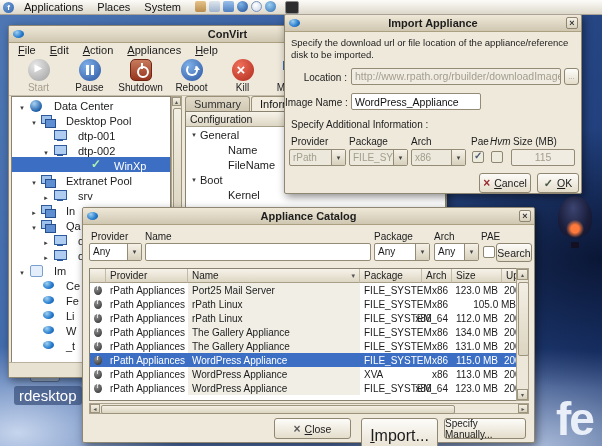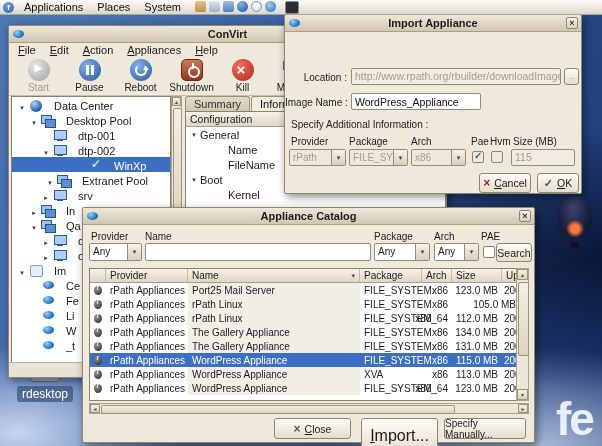--- a/index.html
+++ b/index.html
@@ -134,27 +134,27 @@
   #imp-desc{position:absolute;left:6px;top:22px;width:288px;font-size:9.5px;line-height:12px;color:#1c1c1c;}
   .flabel{position:absolute;font-size:10px;color:#1c1c1c;white-space:nowrap;}
   #imp-loc-label{left:4px;top:57px;width:58px;text-align:right;}
   #imp-loc-entry{position:absolute;left:66px;top:53px;width:210px;height:17px;line-height:15px;overflow:hidden;white-space:nowrap;}
   #imp-browse{position:absolute;left:279px;top:53px;width:15px;height:17px;font-size:8px;color:#a39d8d;}
   #imp-img-label{left:0px;top:82px;width:62px;text-align:right;}
   #imp-img-entry{position:absolute;left:66px;top:78px;width:130px;height:17px;line-height:15px;}
   #imp-add-label{left:6px;top:104px;font-size:10px;}
   #imp-l-provider{left:6px;top:121px;} #imp-l-package{left:64px;top:121px;}
   #imp-l-arch{left:126px;top:121px;} #imp-l-pae{left:186px;top:121px;}
-  #imp-l-hvm{left:205px;top:121px;} #imp-l-size{left:228px;top:121px;}
+  #imp-l-hvm{left:205px;top:121px;font-style:italic;} #imp-l-size{left:228px;top:121px;}
   #imp-c-provider{position:absolute;left:4px;top:134px;width:57px;height:17px;}
   #imp-c-package{position:absolute;left:64px;top:134px;width:59px;height:17px;}
   #imp-c-arch{position:absolute;left:126px;top:134px;width:55px;height:17px;}
   #imp-cb-pae{position:absolute;left:187px;top:136px;}
   #imp-cb-hvm{position:absolute;left:206px;top:136px;}
-  #imp-size-entry{position:absolute;left:226px;top:134px;width:64px;height:17px;line-height:15px;}
+  #imp-size-entry{position:absolute;left:226px;top:134px;width:64px;height:17px;line-height:15px;text-align:center;}
   #imp-cancel{position:absolute;left:194px;top:158px;width:52px;height:20px;font-size:10.5px;}
   #imp-cancel .xmark{color:#9c2b2b;}
   #imp-ok{position:absolute;left:252px;top:158px;width:42px;height:20px;font-size:10.5px;}
   #imp-ok .okmark{color:#4a5b45;font-weight:bold;font-size:11px;}
 
   
   #win-catalog{left:82px;top:207px;width:453px;height:236px;z-index:20;}
   #cat-l-provider{left:8px;top:23px;} #cat-l-name{left:62px;top:23px;}
   #cat-l-package{left:291px;top:23px;} #cat-l-arch{left:351px;top:23px;} #cat-l-pae{left:398px;top:23px;}
   #cat-c-provider{position:absolute;left:6px;top:35px;width:53px;height:18px;}
@@ -185,21 +185,21 @@
   #cat-close .xmark{color:#5a5a5a;}
   #cat-import{position:absolute;left:278px;top:210px;width:77px;height:36px;font-size:16px;}
   #cat-specify{position:absolute;left:361px;top:210px;width:82px;height:21px;font-size:10px;}
 
   
   #shortcut{position:absolute;left:14px;top:360px;width:62px;text-align:center;z-index:5;}
   #shortcut .mon{margin:0 auto;width:28px;height:20px;background:linear-gradient(#cfd8e6,#8fa3c0);
     border:1px solid #51678c;border-radius:3px;position:relative;}
   #shortcut .mon::after{content:"";position:absolute;left:3px;top:3px;right:3px;bottom:4px;background:#31507e;}
   #shortcut .lbl{margin-top:4px;display:inline-block;padding:1px 5px;border-radius:3px;
-    background:rgba(62,84,128,.75);color:#fff;font-size:12px;}
+    background:rgba(62,84,128,.75);color:#fff;font-size:15px;}
 </style>
 </head>
 <body>
 
 <div id="screen">
 
   <div id="wallpaper">
     <div id="balloon">
       <div class="env"></div>
       <div class="basket"></div>
@@ -245,26 +245,26 @@
     <div id="cv-toolbar">
         <div class="tool disabled">
           <span class="tool-icon ic-play"></span>
           <span class="tool-label">Start</span>
         </div>
         <div class="tool">
           <span class="tool-icon ic-pause"></span>
           <span class="tool-label">Pause</span>
         </div>
         <div class="tool">
+          <span class="tool-icon ic-power"></span>
+          <span class="tool-label">Shutdown</span>
+        </div>
+        <div class="tool">
           <span class="tool-icon ic-reboot"></span>
           <span class="tool-label">Reboot</span>
-        </div>
-        <div class="tool">
-          <span class="tool-icon ic-power"></span>
-          <span class="tool-label">Shutdown</span>
         </div>
         <div class="tool">
           <span class="tool-icon ic-kill"></span>
           <span class="tool-label">Kill</span>
         </div>
         <div class="tool">
           <span class="tool-icon ic-migrate"></span>
           <span class="tool-label">Migrate</span>
         </div>
       </div>
@@ -288,21 +288,21 @@
           <div class="tree-row" style="padding-left: 28px;">
             <span class="arr">▾</span>
             <span class="ti ti-server"></span>
             <span class="tlabel">dtp-002</span>
           </div>
           <div class="tree-row sel" style="padding-left: 64px;">
             <span class="arr"></span>
             <span class="ti ti-check"></span>
             <span class="tlabel">WinXp</span>
           </div>
-          <div class="tree-row" style="padding-left: 32px;">
+          <div class="tree-row" style="padding-left: 16px;">
             <span class="arr">▾</span>
             <span class="ti ti-pool"></span>
             <span class="tlabel">Extranet Pool</span>
           </div>
           <div class="tree-row" style="padding-left: 28px;">
             <span class="arr">▸</span>
             <span class="ti ti-server"></span>
             <span class="tlabel">srv</span>
           </div>
           <div class="tree-row" style="padding-left: 16px;">
@@ -559,20 +559,21 @@
       <span>Specify Manually...</span>
     </div>
   </div>
 
   <div class="window" id="win-import">
     <div class="titlebar">
       <span class="wicon"></span>
       <span>Import Appliance</span>
       <span class="wclose">×</span>
     </div>
+    <div id="imp-desc">Specify the download url or file location of the appliance/reference disk to be imported.</div>
     <span class="flabel" id="imp-loc-label">Location :</span>
     <div class="entry dis" id="imp-loc-entry">http://www.rpath.org/rbuilder/downloadImage?fileId=1836</div>
     <div class="btn" id="imp-browse">
       <span>...</span>
     </div>
     <span class="flabel" id="imp-img-label">Image Name :</span>
     <input class="entry" id="imp-img-entry" value="WordPress_Appliance" style="">
     <span class="flabel" id="imp-add-label">Specify Additional Information :</span>
     <span class="flabel" id="imp-l-provider">Provider</span>
     <span class="flabel" id="imp-l-package">Package</span>

